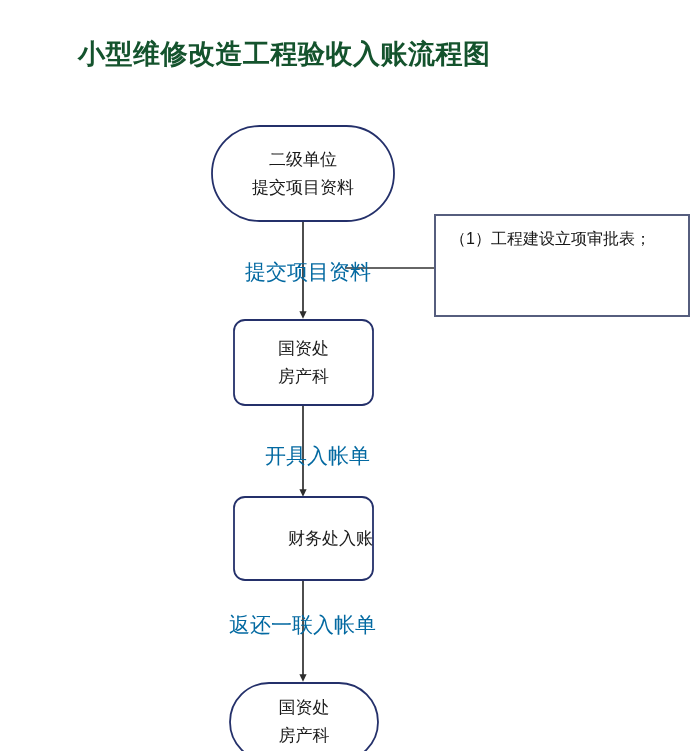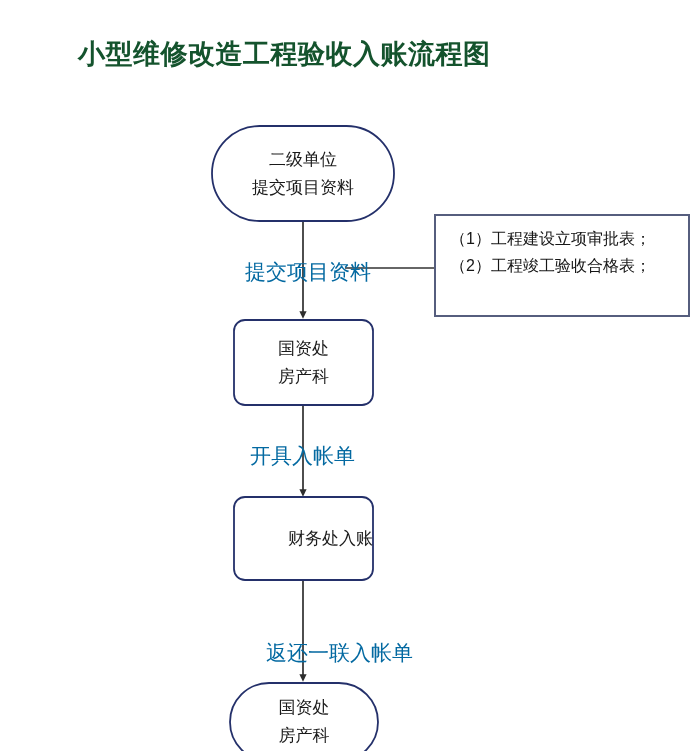--- a/index.html
+++ b/index.html
@@ -124,20 +124,19 @@
   <span>财务处入账</span>
 </div>
 
 <div class="node-label" style="left:230px; top:683px; width:148px; height:78px;">
   <span>国资处</span>
   <span>房产科</span>
 </div>
 
 <div class="edge-label" style="left:245px; top:259px;">提交项目资料</div>
 
-<div class="edge-label" style="left:250px; top:443px;text-align:right;">开具入帐单</div>
+<div class="edge-label" style="left:265px; top:443px;text-align:right;">开具入帐单</div>
 
-<div class="edge-label" style="left:229px; top:640px;margin-left:37px;">返还一联入帐单</div>
+<div class="edge-label" style="left:229px; top:612px;">返还一联入帐单</div>
 
 <div id="annotation-note">
   <div class="note-line">（1）工程建设立项审批表；</div>
-  <div class="note-line">（2）工程竣工验收合格表；</div>
 </div>
 
 </body></html>

